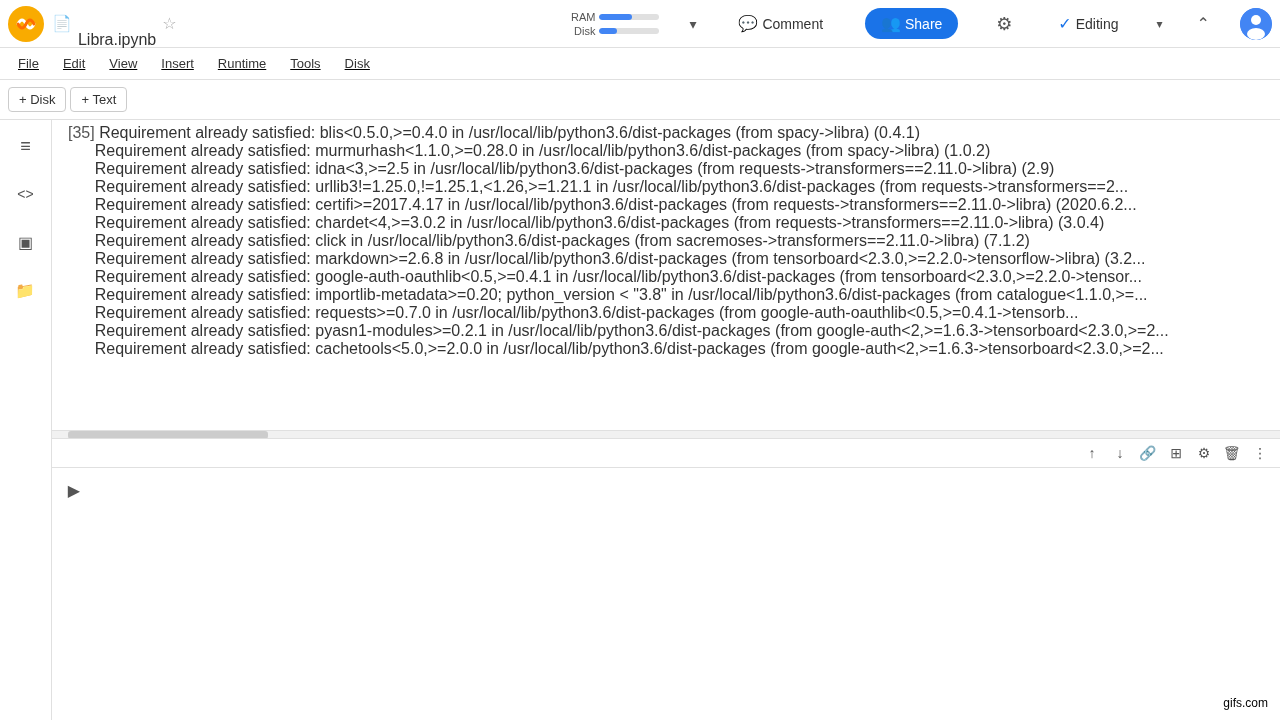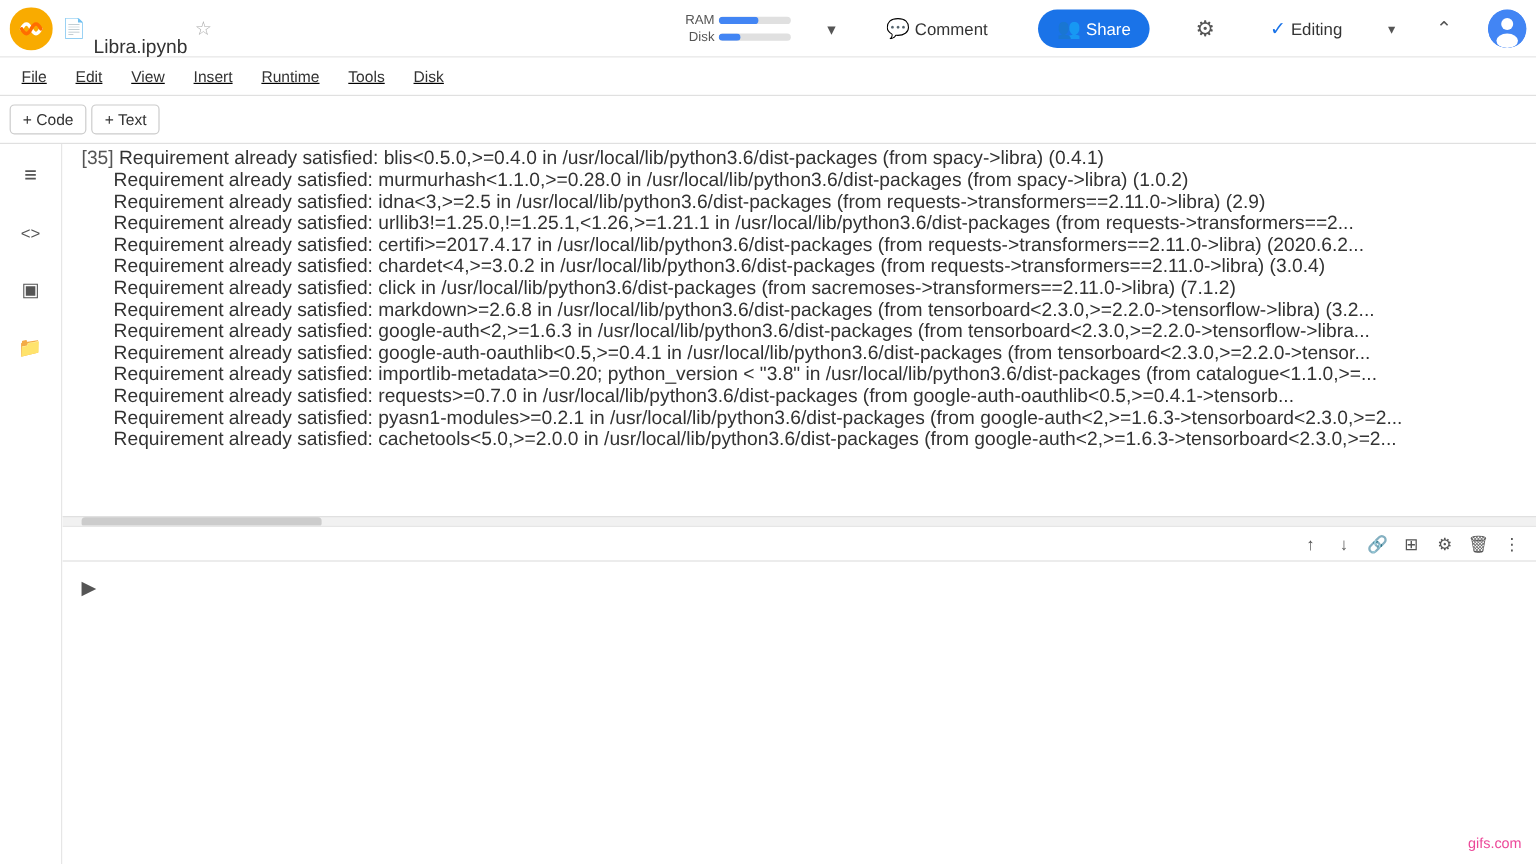--- a/index.html
+++ b/index.html
@@ -121,21 +121,21 @@
     }
     .run-btn {
       width: 28px; height: 28px; display: flex; align-items: center; justify-content: center;
       cursor: pointer; border-radius: 50%; font-size: 16px; color: #555;
       flex-shrink: 0;
     }
 
     
     #watermark {
       position: fixed; bottom: 8px; right: 8px;
-      font-size: 12px; color: #ec4899; background: rgba(255,255,255,0.7);
+      font-size: 12px; color: #000000; background: rgba(255,255,255,0.7);
       padding: 2px 4px; border-radius: 3px;
     }
 
     
     .output-area::-webkit-scrollbar { width: 6px; }
     .output-area::-webkit-scrollbar-track { background: #f1f1f1; }
     .output-area::-webkit-scrollbar-thumb { background: #ccc; border-radius: 3px; }
 
     
     .h-scrollbar {
@@ -220,21 +220,21 @@
   <span class="menu-item">File</span>
   <span class="menu-item">Edit</span>
   <span class="menu-item">View</span>
   <span class="menu-item">Insert</span>
   <span class="menu-item">Runtime</span>
   <span class="menu-item">Tools</span>
   <span class="menu-item">Disk</span>
 </div>
 
 <div id="toolbar">
-  <button class="toolbar-btn">+ Code</button>
+  <button class="toolbar-btn">+ Disk</button>
   <button class="toolbar-btn">+ Text</button>
 </div>
 
 <div id="main">
 
   <div id="sidebar">
     <div class="sidebar-icon">
       <span>≡</span>
     </div>
     <div class="sidebar-icon">
@@ -254,21 +254,20 @@
       <div class="output-line">
         <span style="color:#555;">[35]</span> Requirement already satisfied: blis&lt;0.5.0,&gt;=0.4.0 in /usr/local/lib/python3.6/dist-packages (from spacy-&gt;libra) (0.4.1)
       </div>
       <div class="output-line">&nbsp;&nbsp;&nbsp;&nbsp;&nbsp;&nbsp;Requirement already satisfied: murmurhash&lt;1.1.0,&gt;=0.28.0 in /usr/local/lib/python3.6/dist-packages (from spacy-&gt;libra) (1.0.2)</div>
       <div class="output-line">&nbsp;&nbsp;&nbsp;&nbsp;&nbsp;&nbsp;Requirement already satisfied: idna&lt;3,&gt;=2.5 in /usr/local/lib/python3.6/dist-packages (from requests-&gt;transformers==2.11.0-&gt;libra) (2.9)</div>
       <div class="output-line">&nbsp;&nbsp;&nbsp;&nbsp;&nbsp;&nbsp;Requirement already satisfied: urllib3!=1.25.0,!=1.25.1,&lt;1.26,&gt;=1.21.1 in /usr/local/lib/python3.6/dist-packages (from requests-&gt;transformers==2...</div>
       <div class="output-line">&nbsp;&nbsp;&nbsp;&nbsp;&nbsp;&nbsp;Requirement already satisfied: certifi&gt;=2017.4.17 in /usr/local/lib/python3.6/dist-packages (from requests-&gt;transformers==2.11.0-&gt;libra) (2020.6.2...</div>
       <div class="output-line">&nbsp;&nbsp;&nbsp;&nbsp;&nbsp;&nbsp;Requirement already satisfied: chardet&lt;4,&gt;=3.0.2 in /usr/local/lib/python3.6/dist-packages (from requests-&gt;transformers==2.11.0-&gt;libra) (3.0.4)</div>
       <div class="output-line">&nbsp;&nbsp;&nbsp;&nbsp;&nbsp;&nbsp;Requirement already satisfied: click in /usr/local/lib/python3.6/dist-packages (from sacremoses-&gt;transformers==2.11.0-&gt;libra) (7.1.2)</div>
       <div class="output-line">&nbsp;&nbsp;&nbsp;&nbsp;&nbsp;&nbsp;Requirement already satisfied: markdown&gt;=2.6.8 in /usr/local/lib/python3.6/dist-packages (from tensorboard&lt;2.3.0,&gt;=2.2.0-&gt;tensorflow-&gt;libra) (3.2...</div>
-      <div class="output-line">&nbsp;&nbsp;&nbsp;&nbsp;&nbsp;&nbsp;Requirement already satisfied: google-auth&lt;2,&gt;=1.6.3 in /usr/local/lib/python3.6/dist-packages (from tensorboard&lt;2.3.0,&gt;=2.2.0-&gt;tensorflow-&gt;libra...</div>
       <div class="output-line">&nbsp;&nbsp;&nbsp;&nbsp;&nbsp;&nbsp;Requirement already satisfied: google-auth-oauthlib&lt;0.5,&gt;=0.4.1 in /usr/local/lib/python3.6/dist-packages (from tensorboard&lt;2.3.0,&gt;=2.2.0-&gt;tensor...</div>
       <div class="output-line">&nbsp;&nbsp;&nbsp;&nbsp;&nbsp;&nbsp;Requirement already satisfied: importlib-metadata&gt;=0.20; python_version &lt; "3.8" in /usr/local/lib/python3.6/dist-packages (from catalogue&lt;1.1.0,&gt;=...</div>
       <div class="output-line">&nbsp;&nbsp;&nbsp;&nbsp;&nbsp;&nbsp;Requirement already satisfied: requests&gt;=0.7.0 in /usr/local/lib/python3.6/dist-packages (from google-auth-oauthlib&lt;0.5,&gt;=0.4.1-&gt;tensorb...</div>
       <div class="output-line">&nbsp;&nbsp;&nbsp;&nbsp;&nbsp;&nbsp;Requirement already satisfied: pyasn1-modules&gt;=0.2.1 in /usr/local/lib/python3.6/dist-packages (from google-auth&lt;2,&gt;=1.6.3-&gt;tensorboard&lt;2.3.0,&gt;=2...</div>
       <div class="output-line">&nbsp;&nbsp;&nbsp;&nbsp;&nbsp;&nbsp;Requirement already satisfied: cachetools&lt;5.0,&gt;=2.0.0 in /usr/local/lib/python3.6/dist-packages (from google-auth&lt;2,&gt;=1.6.3-&gt;tensorboard&lt;2.3.0,&gt;=2...</div>
 
     </div>
 
     <div class="h-scrollbar">
       <div class="h-scrollbar-thumb"></div>

